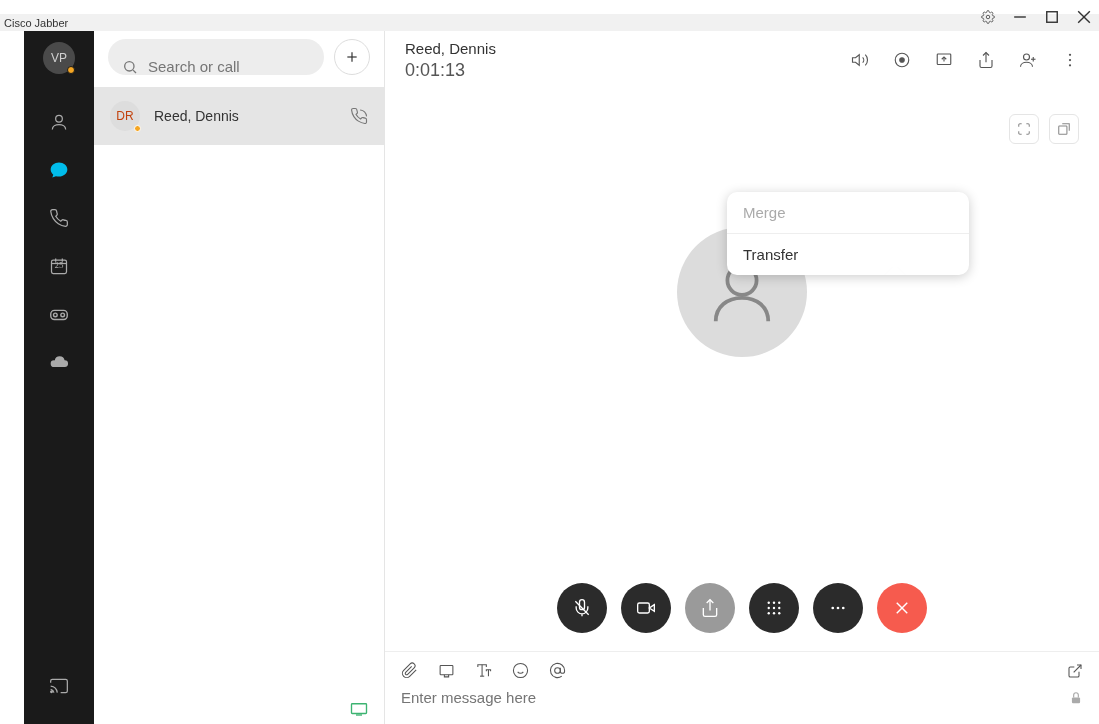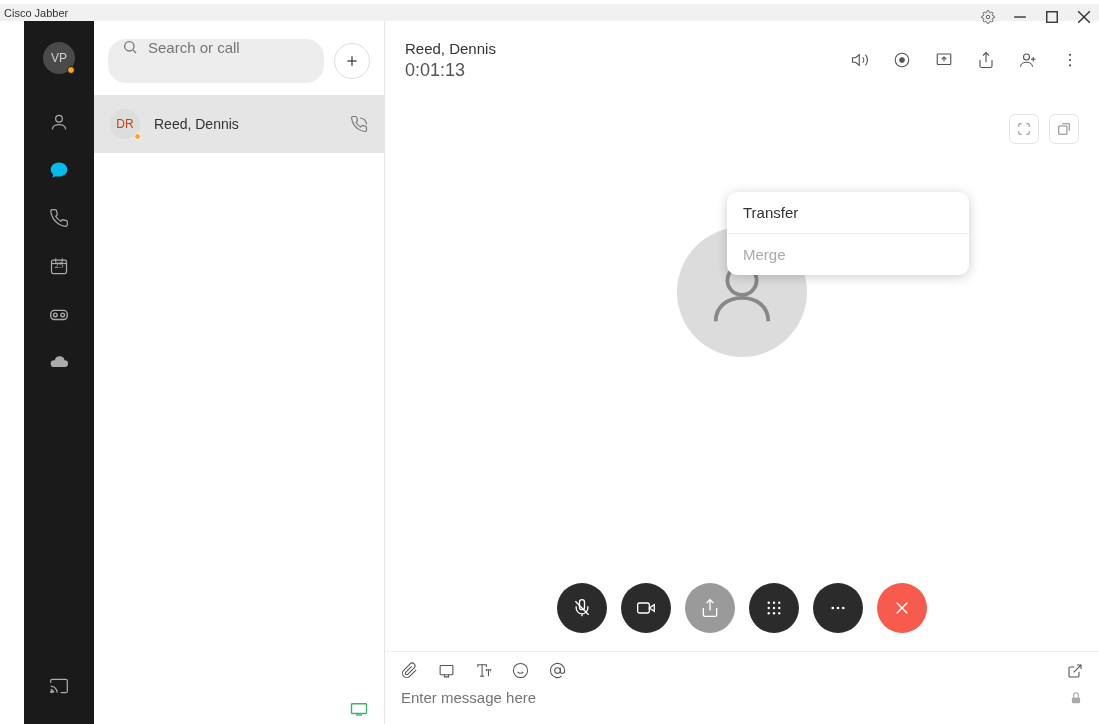--- a/index.html
+++ b/index.html
@@ -1,30 +1,30 @@
 <!DOCTYPE html>
 <html><head>
 <meta charset="utf-8">
 <style>
   * { box-sizing: border-box; margin: 0; padding: 0; }
   body { font-family: -apple-system, "Segoe UI", Arial, sans-serif; font-size: 14px; color: #333; width: 1099px; height: 724px; overflow: hidden; background: #fff; position: relative; }
-  .titlebar { position: absolute; top: 4px; left: 0; right: 0; height: 17px; background: #f1f1f1; display: flex; align-items: center; z-index: 10; text-align: center; }
+  .titlebar { position: absolute; top: 14px; left: 0; right: 0; height: 17px; background: #f1f1f1; display: flex; align-items: center; z-index: 10; text-align: center; }
   .titlebar-title { font-size: 11px; color: #333; padding-left: 4px; }
   .window-controls { position: absolute; top: 10px; right: 8px; display: flex; align-items: center; gap: 18px; z-index: 20; }
   .window-controls svg, .window-controls .icon { width: 14px; height: 14px; }
   .app { position: absolute; top: 17px; left: 0; right: 0; bottom: 0; display: flex; margin-left: 24px; }
   .rail { width: 70px; background: #1a1a1a; display: flex; flex-direction: column; align-items: center; padding-top: 25px; position: relative; }
   .rail .avatar { width: 32px; height: 32px; border-radius: 50%; background: #4a4a4a; color: #d0d0d0; display: flex; align-items: center; justify-content: center; font-size: 12px; position: relative; margin-bottom: 28px; }
   .presence-dot { position: absolute; width: 8px; height: 8px; border-radius: 50%; background: #f5a623; bottom: 0; right: 0; border: 1px solid #1a1a1a; }
   .rail-icon { width: 40px; height: 40px; display: flex; align-items: center; justify-content: center; margin-bottom: 8px; color: #aaa; cursor: pointer; font-family: Liberation Serif, serif; }
   .rail-icon.active { color: #00bceb; }
   .rail-bottom { position: absolute; bottom: 10px; left: 0; right: 0; display: flex; justify-content: center; }
   .contact-list { width: 291px; background: #fff; border-right: 1px solid #e5e5e5; display: flex; flex-direction: column; position: relative; }
   .search-row { display: flex; align-items: center; padding: 22px 14px 12px 14px; gap: 10px; }
-  .search-pill { flex: 1; height: 44px; background: #ededed; border-radius: 18px; display: flex; align-items: flex-start; padding: 0 14px; color: #888; gap: 10px; }
+  .search-pill { flex: 1; height: 36px; background: #ededed; border-radius: 18px; display: flex; align-items: flex-end; padding: 0 14px; color: #888; gap: 10px; }
   .search-pill input { border: none; background: transparent; outline: none; font-size: 15px; color: #666; width: 100%; }
   .add-btn { width: 36px; height: 36px; border-radius: 50%; border: 1px solid #ddd; background: #fff; display: flex; align-items: center; justify-content: center; cursor: pointer; }
   .contact-item { display: flex; align-items: center; padding: 14px 16px; gap: 14px; cursor: pointer; position: relative; }
   .contact-item.active { background: #e5e5e5; }
   .contact-avatar { width: 30px; height: 30px; border-radius: 50%; background: #ddd; color: #c2410c; display: flex; align-items: center; justify-content: center; font-size: 12px; position: relative; flex-shrink: 0; }
   .contact-avatar.img { background: #a88; }
   .contact-presence { position: absolute; width: 7px; height: 7px; border-radius: 50%; background: #f5a623; bottom: -1px; right: -1px; border: 1px solid #fff; }
   .contact-name { flex: 1; color: #333; }
   .contact-call-icon { color: #777; }
   .list-bottom-status { position: absolute; bottom: 8px; right: 16px; color: #3cb371; }
@@ -249,22 +249,22 @@
       </div>
 
       <div class="big-avatar">
         <svg width="70" height="70" viewBox="0 0 24 24" fill="none" stroke="#888" stroke-width="1.3">
             <circle cx="12" cy="8" r="5"></circle>
             <path d="M3 22c0-5 4-8 9-8s9 3 9 8"></path>
           </svg>
       </div>
 
       <div class="context-menu">
+        <div class="menu-item disabled">Merge</div>
         <div class="menu-item">Transfer</div>
-        <div class="menu-item disabled">Merge</div>
         <div class="menu-tail"></div>
       </div>
 
       <div class="call-btn-row">
         <div class="call-btn dark">
           <svg width="20" height="20" viewBox="0 0 24 24" fill="none" stroke="#fff" stroke-width="1.6">
               <rect x="9" y="2" width="6" height="12" rx="3"></rect>
               <path d="M5 10v2a7 7 0 0 0 14 0v-2M12 19v3"></path>
               <line x1="4" y1="4" x2="20" y2="20"></line>
             </svg>

